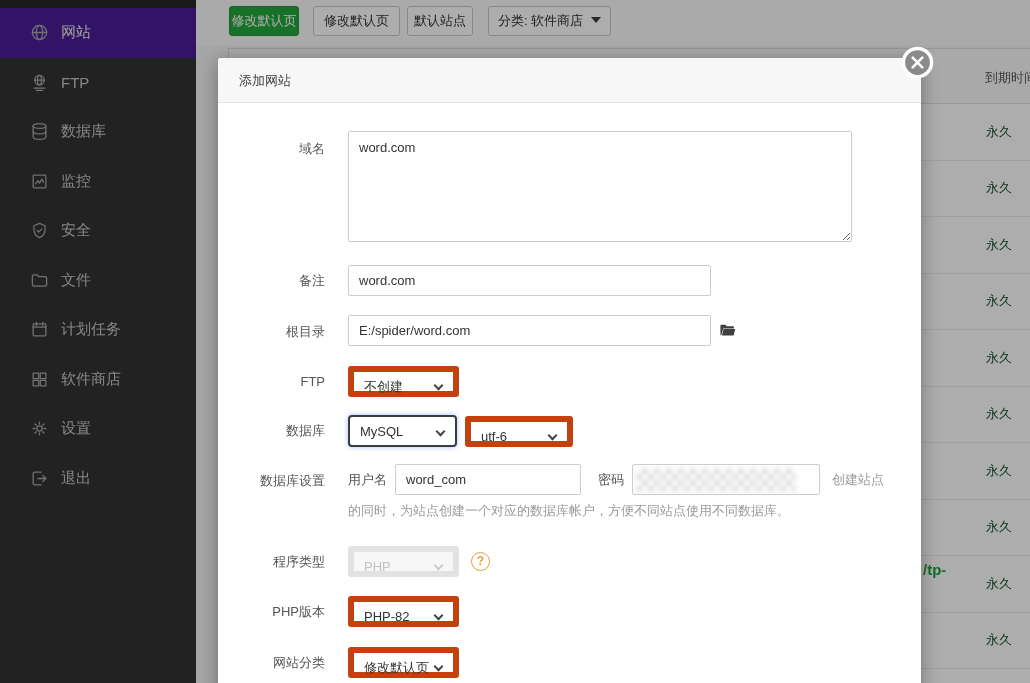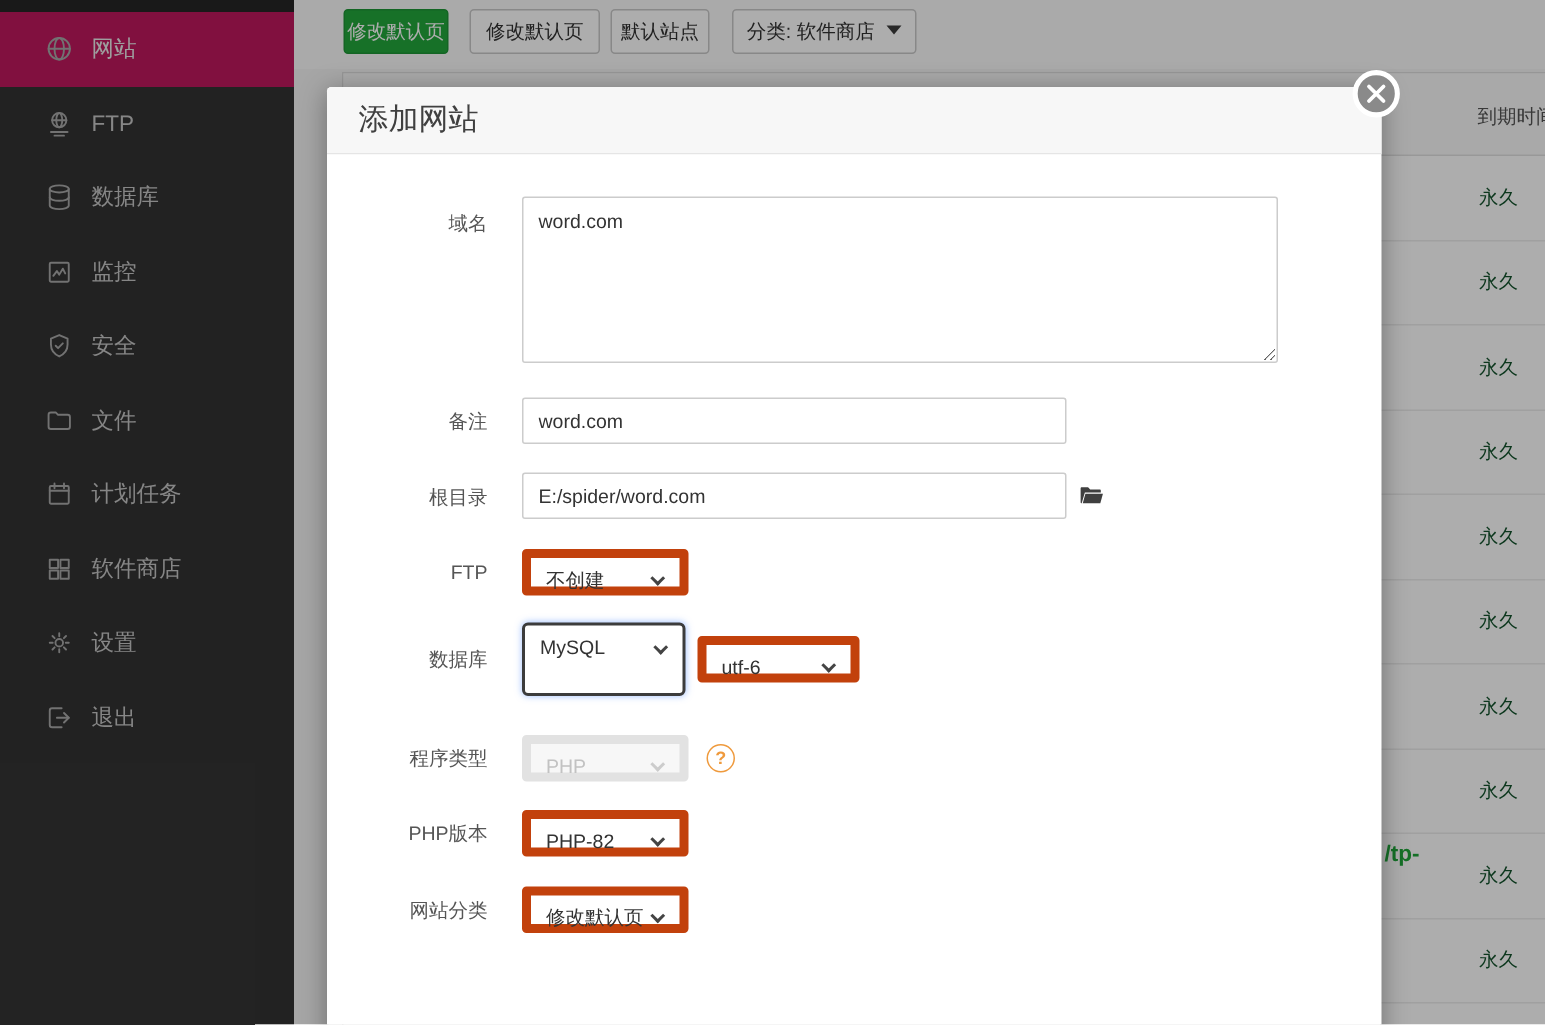--- a/index.html
+++ b/index.html
@@ -3,21 +3,21 @@
 <meta charset="utf-8">
 <style>
   * { margin:0; padding:0; box-sizing:border-box; }
   html,body { width:1030px; height:683px; overflow:hidden; font-family:"Liberation Sans","DejaVu Sans",sans-serif; background:#fff; }
   #stage { position:relative; width:1030px; height:683px; overflow:hidden; }
 
   
   .sidebar { position:absolute; left:0; top:0; width:196px; height:683px; background:#333333; z-index:1; }
   .sidebar-topstrip { height:8px; background:#262626; }
   .side-item { display:flex; align-items:center; height:49.5px; padding-left:30px; cursor:pointer; color:#c6c6c6; font-size:15px; }
-  .side-item.active { background:#be185d; color:#e9e9e9; }
+  .side-item.active { background:#4c1d95; color:#e9e9e9; }
   .side-item .sicon { width:19px; height:19px; margin-right:12px; flex:0 0 auto; }
   .side-item .sicon svg { width:19px; height:19px; display:block; stroke:#a8a8a8; fill:none; stroke-width:1.6; stroke-linecap:round; stroke-linejoin:round; }
 
   
   .content-bg { position:absolute; left:196px; top:0; width:834px; height:683px; background:#f5f5f5; z-index:1; }
   .toolbar { position:absolute; left:196px; top:0; width:834px; height:46px; background:#fbfbfb; z-index:2; }
   .btn { position:absolute; top:6px; height:30px; border-radius:3px; font-size:13px; line-height:28px; text-align:center; cursor:pointer; }
   .btn-green { left:33px; width:70px; background:#22a73c; border:1px solid #1e9636; color:#ffffff; }
   .btn-white { background:#ffffff; border:1px solid #c9c9c9; color:#333333; }
   #btn-modify { left:117px; width:87px; }
@@ -32,37 +32,37 @@
   .trow { position:relative; height:56.5px; border-bottom:1px solid #ececec; }
   .td-expire { position:absolute; left:757px; top:50%; transform:translateY(-50%); font-size:13px; color:#14532d; white-space:nowrap; }
   .partial-link { position:absolute; left:694px; top:512px; font-size:15px; font-weight:600; color:#20a53a; z-index:3; }
 
   
   .overlay { position:absolute; left:0; top:0; width:1030px; height:683px; background:rgba(0,0,0,0.32); z-index:5; }
 
   
   .modal { position:absolute; left:218px; top:58px; width:703px; height:660px; background:#ffffff; border-radius:3px 3px 0 0; box-shadow:0 3px 18px rgba(0,0,0,0.35); z-index:10; }
   .modal-header { height:45px; background:#f7f7f7; border-bottom:1px solid #e5e5e5; border-radius:3px 3px 0 0; }
-  .modal-title { padding-left:21px; line-height:45px; font-size:20px; color:#404040; }
+  .modal-title { padding-left:21px; line-height:45px; font-size:13px; color:#404040; }
   .close-btn { position:absolute; left:683px; top:-12px; width:33px; height:33px; cursor:pointer; z-index:11; }
 
   .modal-body { padding:28px 0 0 21px; }
   .form-row { display:flex; align-items:center; }
   .form-row.align-top { align-items:flex-start; }
   .f-label { width:86px; text-align:right; margin-right:23px; font-size:13px; color:#555555; flex:0 0 auto; }
   .mt23{margin-top:23px;} .mt19{margin-top:19px;} .mt20{margin-top:20px;} .mt18{margin-top:18px;} .mt17{margin-top:17px;} .mt26{margin-top:26px;}
 
   textarea.domain-box { width:504px; height:111px; border:1px solid #cccccc; border-radius:2px; padding:8px 10px; font-size:13px; color:#333333; font-family:inherit; resize:both; outline:none; }
   input.text-box { height:31px; border:1px solid #cccccc; border-radius:2px; padding:0 10px; font-size:13px; color:#333333; font-family:inherit; outline:none; }
   .w363 { width:363px; } .w186 { width:186px; }
 
   .sel { position:relative; height:31px; border:6px solid #c2410c; border-radius:3px; background:#ffffff; font-size:13px; color:#333333; line-height:29px; padding-left:10px; cursor:pointer; }
   .sel .chev { position:absolute; right:11px; top:10px; width:7px; height:7px; border-right:2px solid #444444; border-bottom:2px solid #444444; transform:rotate(45deg); }
   .sel-ftp, .sel-small { width:111px; }
-  .sel-focus { width:109px; height:49px; border:2px solid #3c3c3c; border-radius:4px; line-height:29px; box-shadow:0 0 5px rgba(80,140,255,0.55); }
+  .sel-focus { width:109px; height:32px; border:2px solid #3c3c3c; border-radius:4px; line-height:29px; box-shadow:0 0 5px rgba(80,140,255,0.55); }
   .sel-charset { width:108px; margin-left:8px; }
   .sel-disabled { width:111px; background:#f7f7f7; border-color:#e2e2e2; color:#c2c2c2; cursor:default; }
   .sel-disabled .chev { border-color:#cccccc; }
 
   .folder-btn { margin-left:8px; margin-top:7px; width:17px; height:17px; cursor:pointer; }
 
   .inline-label { font-size:13px; color:#555555; line-height:31px; }
   .gap8 { margin-left:8px; } .gap17 { margin-left:17px; } .gap12 { margin-left:12px; }
   .pw-box { position:relative; width:188px; height:31px; border:1px solid #cccccc; border-radius:2px; background:#ffffff; overflow:hidden; }
   .pw-mosaic { position:absolute; left:3px; top:3px; width:160px; height:24px;
@@ -281,20 +281,35 @@
         <div class="sel sel-focus">
           <span>MySQL</span>
           <span class="chev" style="top:11px;"></span>
         </div>
         <div class="sel sel-charset">
           <span>utf-6</span>
           <span class="chev"></span>
         </div>
       </div>
 
+      <div class="form-row align-top mt17">
+        <div class="f-label" style="padding-top:8px;">数据库设置</div>
+        <div>
+          <div style="display:flex;">
+            <span class="inline-label">用户名</span>
+            <input class="text-box w186 gap8" value="word_com" style="">
+            <span class="inline-label gap17">密码</span>
+            <div class="pw-box gap8">
+              <div class="pw-mosaic"></div>
+            </div>
+            <span class="side-note gap12">创建站点</span>
+          </div>
+          <div class="helper-text">的同时，为站点创建一个对应的数据库帐户，方便不同站点使用不同数据库。</div>
+        </div>
+      </div>
 
       <div class="form-row mt26">
         <div class="f-label">程序类型</div>
         <div class="sel sel-disabled">
           <span>PHP</span>
           <span class="chev"></span>
         </div>
         <div class="help-circle">?</div>
       </div>
 

